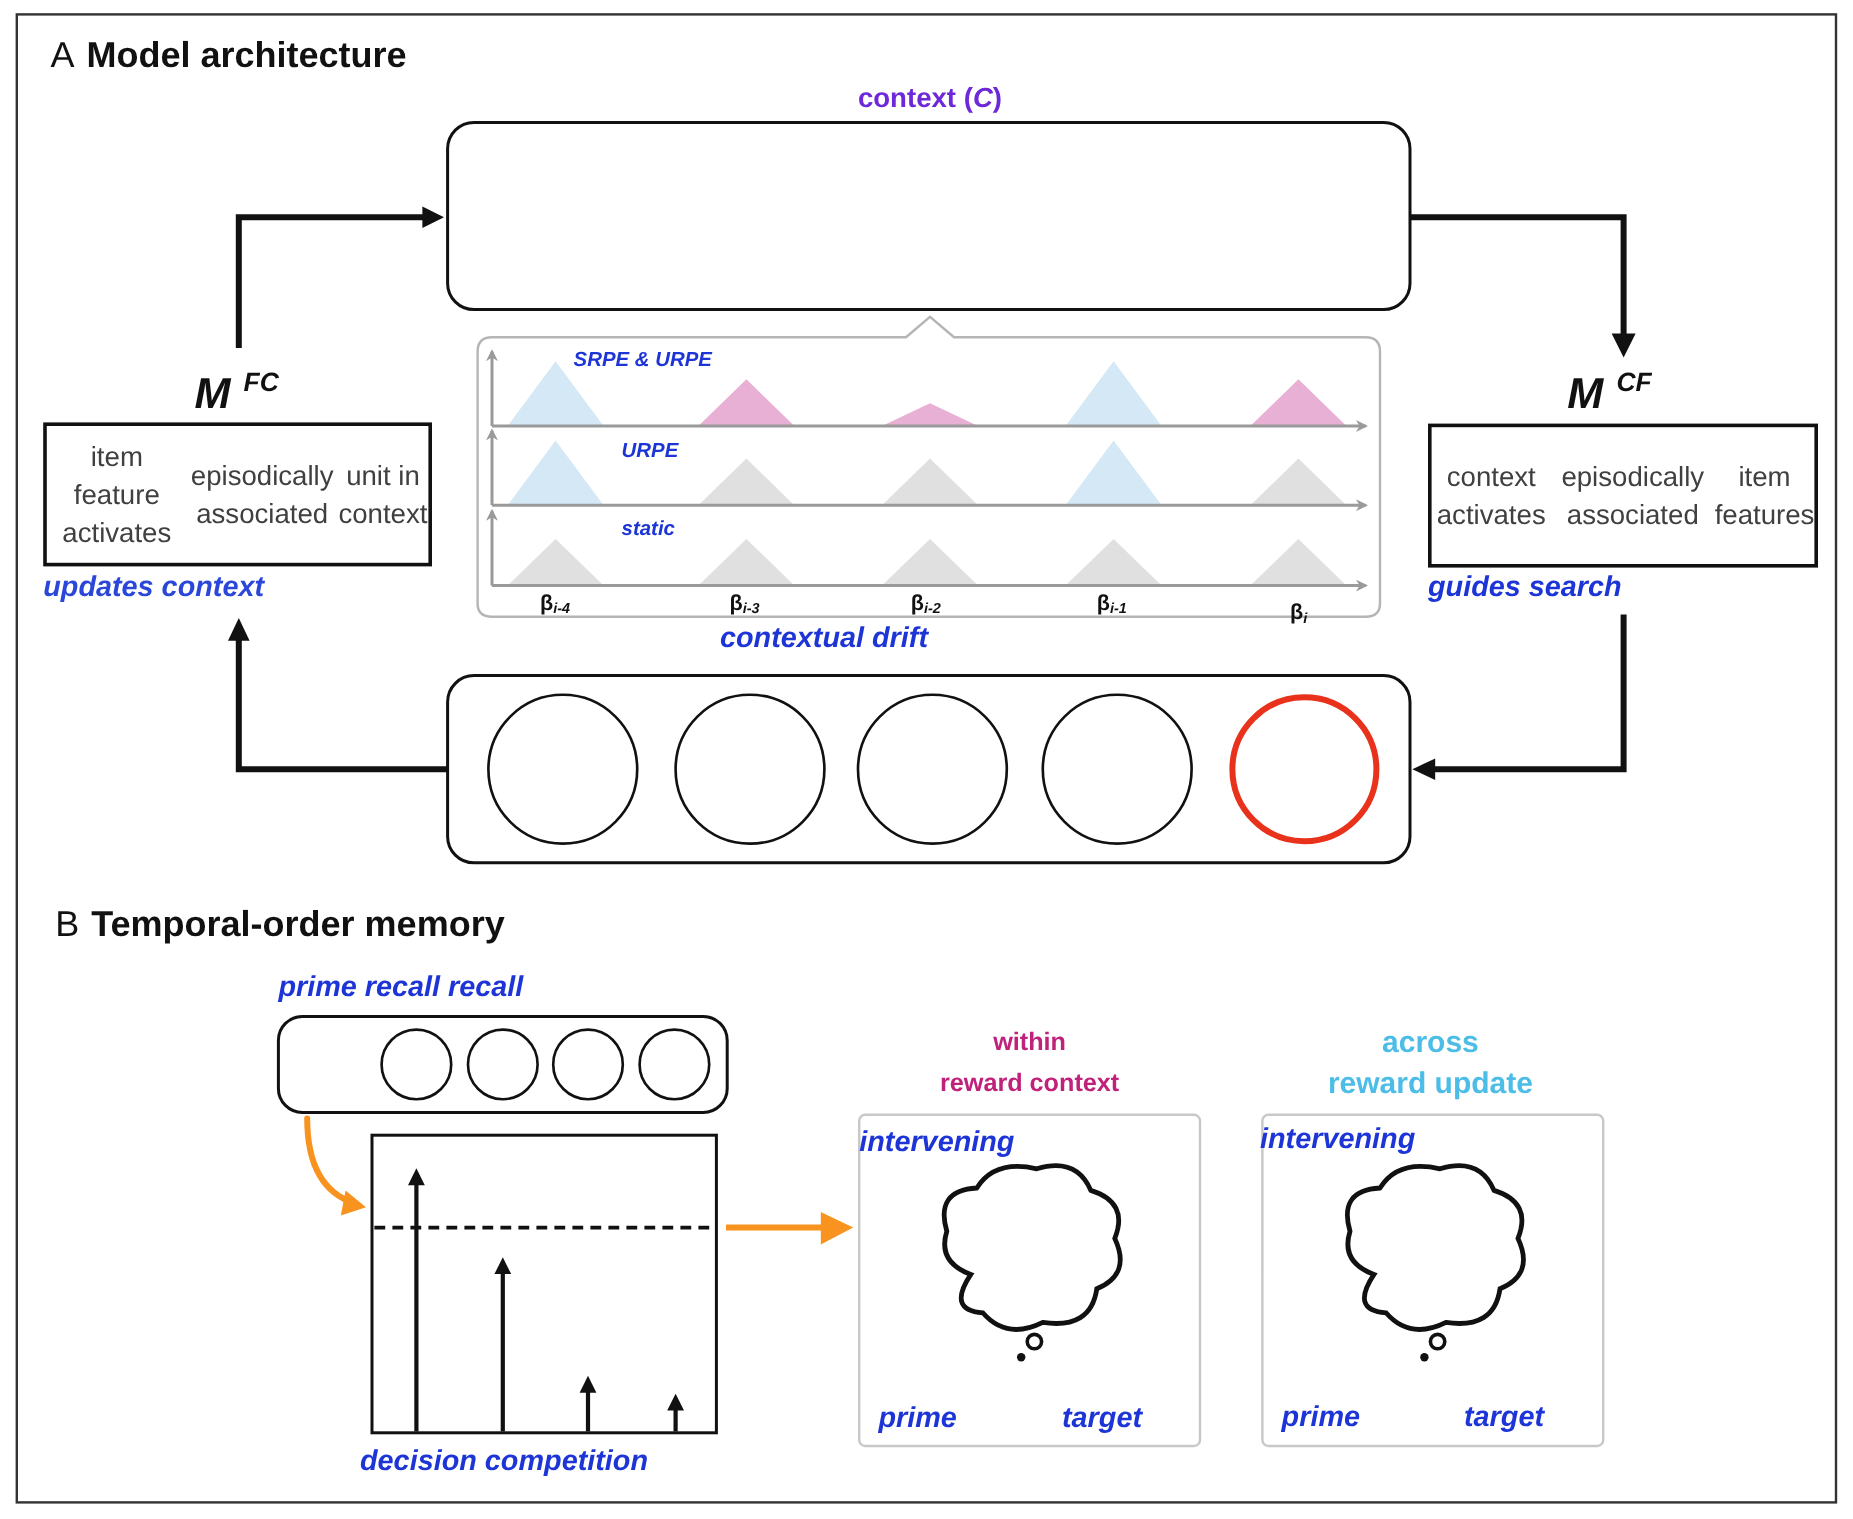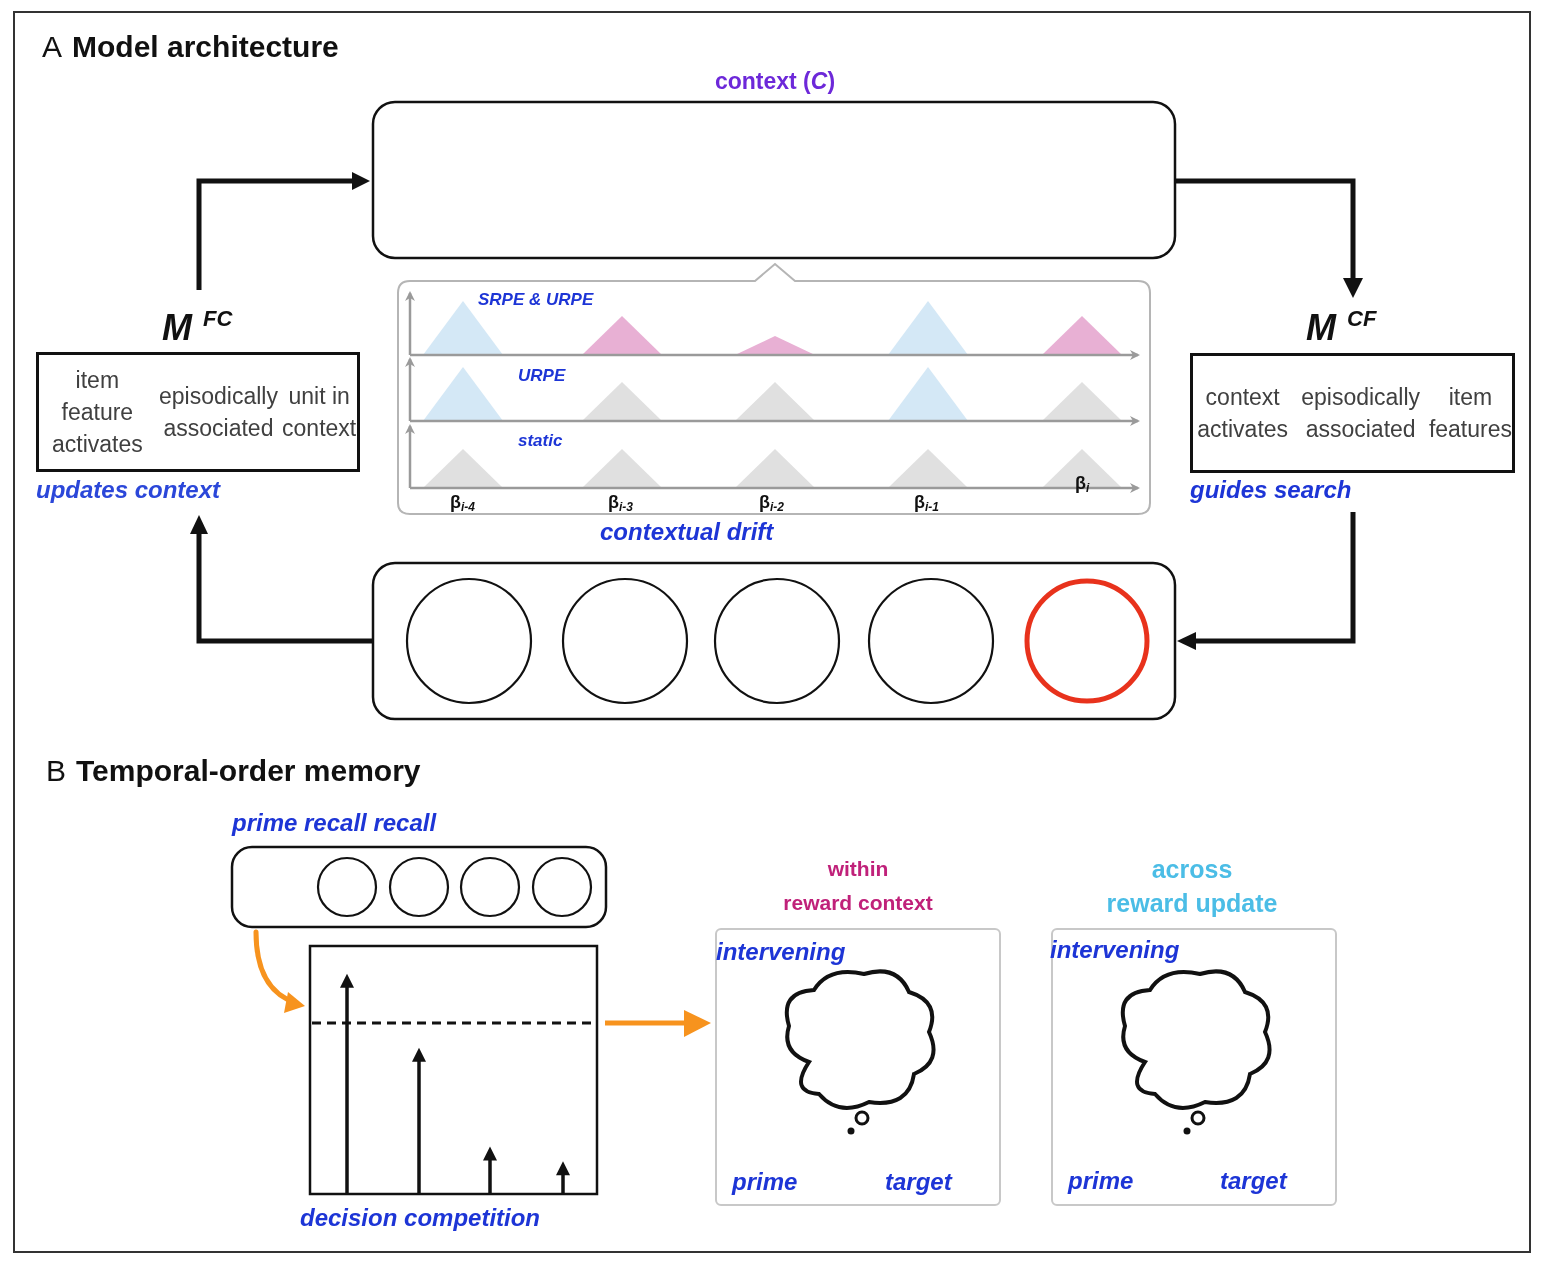--- a/index.html
+++ b/index.html
@@ -211,21 +211,21 @@
   </svg>
 
   <div class="label-blue-sm" style="left:478px; top:290px;">SRPE &amp; URPE</div>
   <div class="label-blue-sm" style="left:518px; top:366px;">URPE</div>
   <div class="label-blue-sm" style="left:518px; top:431px;">static</div>
 
   <div class="beta" style="left:450px; top:492px;"><span>β</span><sub>i-4</sub></div>
   <div class="beta" style="left:608px; top:492px;"><span>β</span><sub>i-3</sub></div>
   <div class="beta" style="left:759px; top:492px;"><span>β</span><sub>i-2</sub></div>
   <div class="beta" style="left:914px; top:492px;"><span>β</span><sub>i-1</sub></div>
-  <div class="beta" style="left:1075px; top:473px;"><span>β</span><sub>i</sub></div>
+  <div class="beta" style="left:1075px; top:500px;"><span>β</span><sub>i</sub></div>
 
   <div class="label-blue" style="left:600px; top:518px; width:350px;">contextual drift</div>
 
 
   <div class="mlabel" style="left:162px; top:306px;"><span>M</span><sup>FC</sup></div>
   <div class="mbox" style="left:36px; top:352px; width:324px; height:120px;">
     <div>item feature activates</div>
     <div>episodically associated</div>
     <div>unit in context</div>
   </div>

